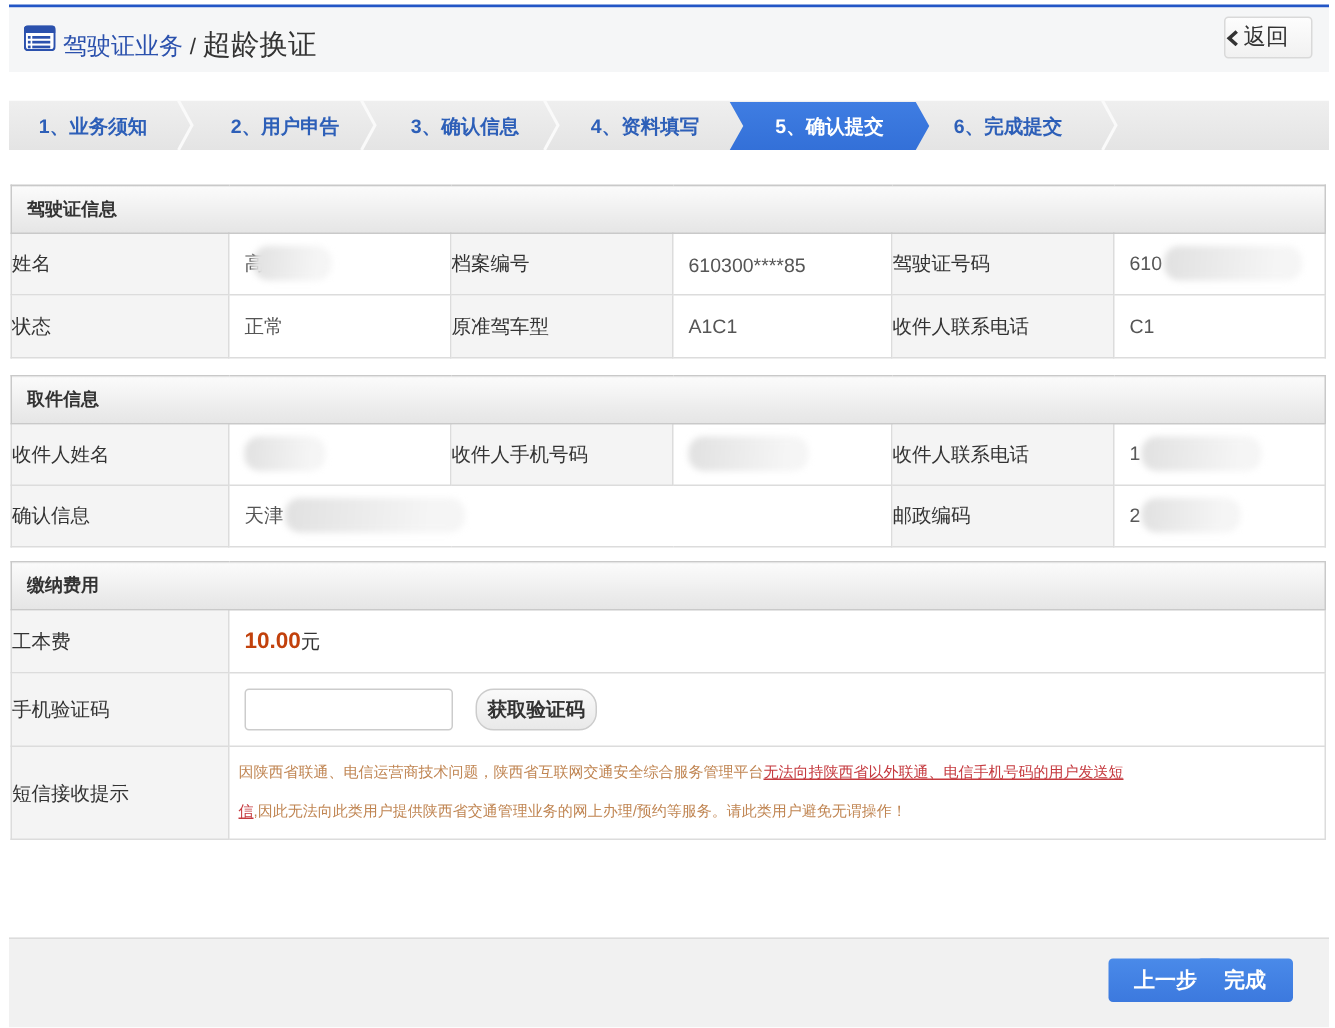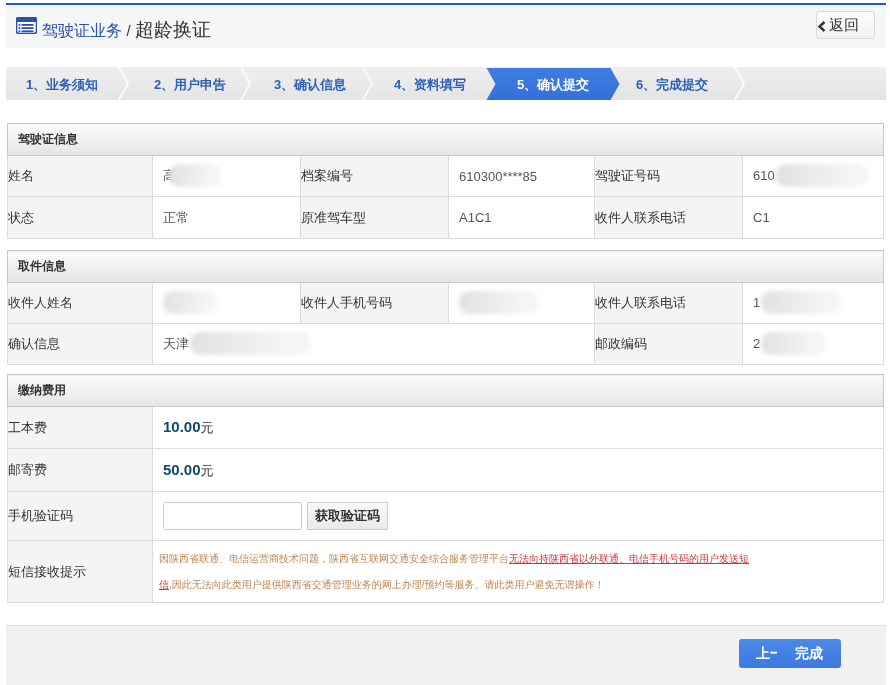--- a/index.html
+++ b/index.html
@@ -14,30 +14,30 @@
 .stepbar{position:absolute;left:6px;top:67px}
 .tb{position:absolute;left:7px;border-collapse:collapse;table-layout:fixed;width:876px}
 .tb td,.tb th{border:1px solid #dcdcdc;font-size:13px;font-weight:normal;color:#555;overflow:hidden}
 .tb th.sec{background:linear-gradient(#fbfbfb,#e5e5e5);border:1px solid #c9c9c9;text-align:left;padding-left:10px;font-weight:bold;font-size:12px;color:#333;height:32px}
 .tb td.l{background:#f4f4f4;text-align:left;padding-right:8px;color:#333}
 .tb td.v{background:#fff;text-align:left;padding-left:10px}
 .t1{top:123px}.t1 td{height:41px}
 .t2{top:250px}.t2 td{height:41px}
 .t3{top:374px}
 .blob{display:inline-block;vertical-align:middle;border-radius:10px;background:linear-gradient(95deg,#e2e2e2 5%,#ececec 45%,#f5f5f5 80%);filter:blur(2px);height:23px;position:relative;top:-1px}
-.red{color:#0c4a6e;font-weight:bold;font-size:15px}
+.red{color:#c2410c;font-weight:bold;font-size:15px}
 .yuan{color:#333;font-size:13px}
 .vcode{width:139px;height:28px;border:1px solid #ccc;border-radius:3px;background:#fff;display:inline-block;vertical-align:middle}
-.getcode{display:inline-block;vertical-align:middle;margin-left:5px;height:28px;line-height:26px;padding:0 7px;border:1px solid #ccc;border-radius:0;background:linear-gradient(#fafafa,#e9e9e9);font-size:13px;font-weight:bold;color:#333}
+.getcode{display:inline-block;vertical-align:middle;margin-left:15px;height:28px;line-height:26px;padding:0 7px;border:1px solid #ccc;border-radius:12px;background:linear-gradient(#fafafa,#e9e9e9);font-size:13px;font-weight:bold;color:#333}
 .notice{font-size:10px;line-height:26px;color:#c08552;white-space:nowrap;position:relative;top:0}
 .notice u{color:#c53a3f}
 .footer{position:absolute;left:6px;top:625px;width:880px;height:60px;background:#f1f1f1;border-top:1px solid #dcdcdc}
 .btn{position:absolute;top:639px;height:29px;border:none;border-radius:3px;background:linear-gradient(#4a8ae9,#3c79de);color:#fff;font-size:14px;font-weight:bold;text-align:center;line-height:29px;font-family:"Liberation Sans",sans-serif}
 .b1{left:739px;width:76px}
-.b2{left:777px;width:64px}
+.b2{left:798px;width:64px}
 </style></head>
 <body>
 <div class="topline"></div>
 <div class="hband"></div>
 <svg class="icon" viewBox="0 0 21 17">
 <rect x="0.5" y="0.5" width="20" height="16" rx="2.5" fill="#fff" stroke="#2b51ad" stroke-width="1.6"></rect>
 <path d="M0 2.5 A2.5 2.5 0 0 1 2.5 0 H18.5 A2.5 2.5 0 0 1 21 2.5 V5 H0 Z" fill="#2b51ad"></path>
 <rect x="5.5" y="7" width="12" height="1.8" fill="#2b51ad"></rect>
 <rect x="5.5" y="10.2" width="12" height="1.8" fill="#2b51ad"></rect>
 <rect x="5.5" y="13.4" width="12" height="1.8" fill="#2b51ad"></rect>
@@ -147,24 +147,20 @@
       <col style="width:731px">
     </colgroup>
 <tbody>
       <tr>
         <th class="sec" colspan="2">缴纳费用</th>
       </tr>
 <tr style="height:42px">
         <td class="l">工本费</td>
         <td class="v"><span class="red">10.00</span><span class="yuan">元</span></td>
       </tr>
-<tr style="height:43px">
-        <td class="l">邮寄费</td>
-        <td class="v"><span class="red">50.00</span><span class="yuan">元</span></td>
-      </tr>
 <tr style="height:49px">
         <td class="l">手机验证码</td>
         <td class="v"><span class="vcode"></span><span class="getcode">获取验证码</span></td>
       </tr>
 <tr style="height:62px">
         <td class="l">短信接收提示</td>
         <td class="v">
           <div class="notice" style="margin-left:-4px">因陕西省联通、电信运营商技术问题，陕西省互联网交通安全综合服务管理平台<u>无法向持陕西省以外联通、电信手机号码的用户发送短<br>信</u>,因此无法向此类用户提供陕西省交通管理业务的网上办理/预约等服务。请此类用户避免无谓操作！</div>
         </td>
       </tr>

